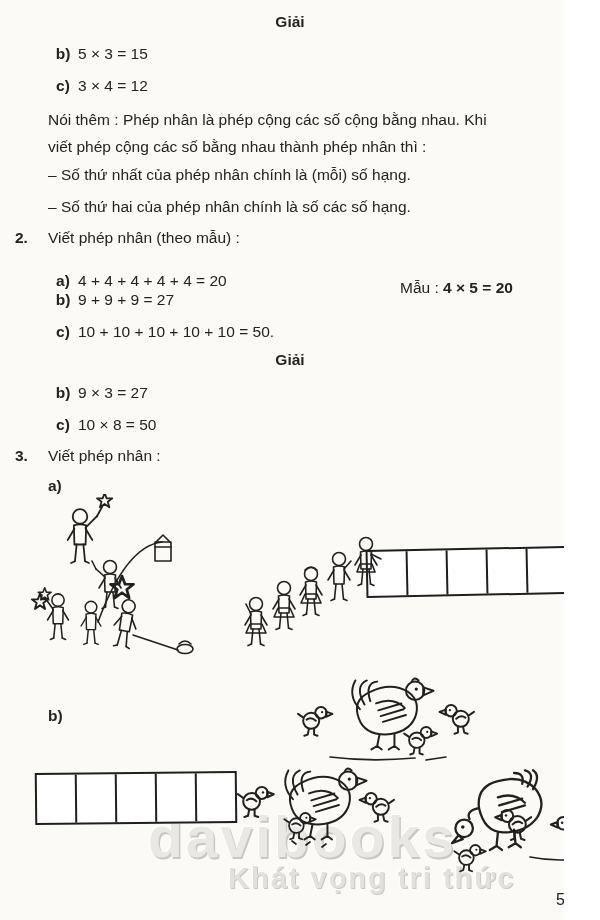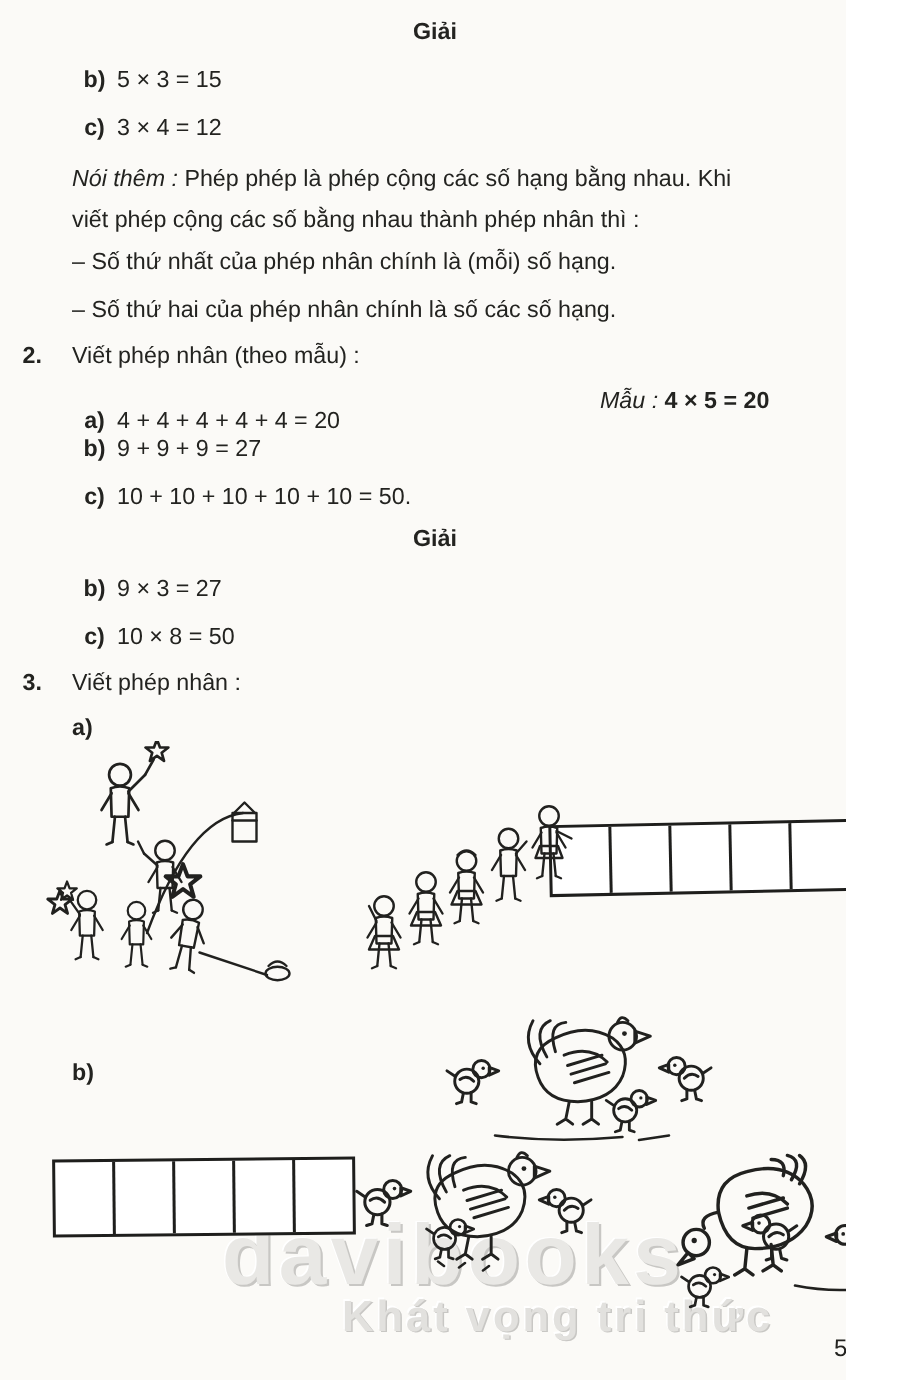--- a/index.html
+++ b/index.html
@@ -10,22 +10,22 @@
     color:#232320; font-size:15.5px;
   }
   .abs { position:absolute; }
   .center-head { position:absolute; left:0; width:580px; text-align:center; font-weight:bold; }
   .eq-row { position:absolute; left:48px; white-space:nowrap;text-align:center; }
   .eq-row .lbl { display:inline-block; width:30px; font-weight:bold; }
   .ex-head { position:absolute; left:15px; white-space:nowrap; }
   .ex-num { display:inline-block; width:33px; font-weight:bold; }
   .part-lbl { position:absolute; left:48px; font-weight:bold; }
   .note { position:absolute; left:48px; width:520px; line-height:27px; }
-  .italic { font-style:italic; }
-  .example { position:absolute; left:400px; white-space:nowrap; }
+  .italic { }
+  .example { position:absolute; left:400px; white-space:nowrap;margin-top:20px; }
   .example .ex-eq { font-weight:bold; }
   .answer-row {
     position:absolute; display:flex; background:#ffffff;
     border:2px solid #1e1e1c; z-index:2;
   }
   .answer-cell { width:38px; border-right:2px solid #1e1e1c; }
   .answer-cell:last-child { border-right:none; }
   .ill { position:absolute; z-index:3; }
   .ink, .ink2 { stroke:#21211f; fill:none; stroke-linecap:round; stroke-linejoin:round; }
   .ink  { stroke-width:1.6; }
@@ -50,21 +50,21 @@
   <div class="center-head" style="top:13px">Giải</div>
   <div class="eq-row" style="top:45px">
     <span class="lbl">b)</span><span>5 × 3 = 15</span>
   </div>
   <div class="eq-row" style="top:77px">
     <span class="lbl">c)</span><span>3 × 4 = 12</span>
   </div>
 
   <div class="note" style="top:106px">
     <span class="italic">Nói thêm :</span>
-    <span>Phép phép là phép cộng các số hạng bằng nhau. Khi</span><br>
+    <span>Phép nhân là phép cộng các số cộng bằng nhau. Khi</span><br>
     <span>viết phép cộng các số bằng nhau thành phép nhân thì :</span>
   </div>
   <div class="abs" style="left:48px; top:198px">– Số thứ hai của phép nhân chính là số các số hạng.</div>
   <div class="abs" style="left:48px; top:166px">– Số thứ nhất của phép nhân chính là (mỗi) số hạng.</div>
 
   <div class="ex-head" style="top:229px">
     <span class="ex-num">2.</span><span>Viết phép nhân (theo mẫu) :</span>
   </div>
   <div class="eq-row" style="top:272px">
     <span class="lbl">a)</span><span>4 + 4 + 4 + 4 + 4 = 20</span>

